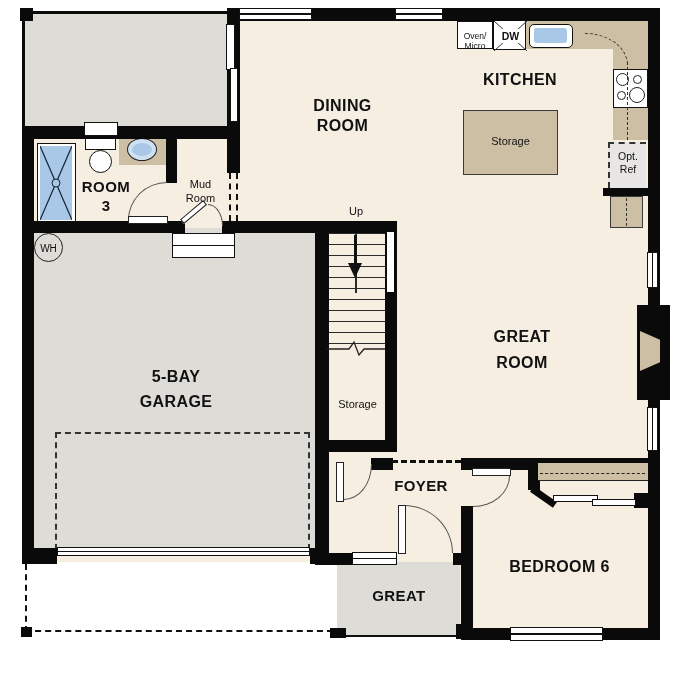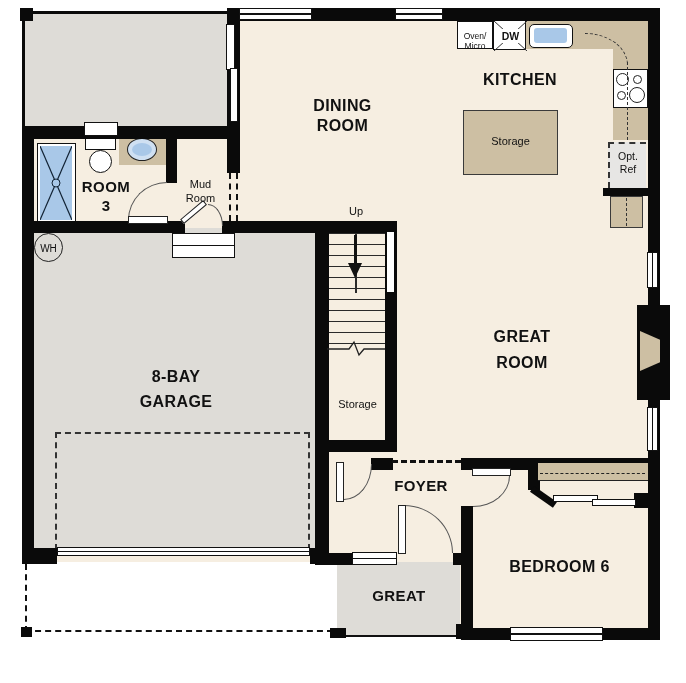--- a/index.html
+++ b/index.html
@@ -171,20 +171,20 @@
     <path d="M0,9 L22,9 L27,2 L32,15 L37,9 L58,9" fill="none" stroke="#222" stroke-width="1.3"></path>
   </svg>
 
   <div class="abs lbl big2" style="left:295px;top:96px;width:95px;"><span>DINING</span><br><span>ROOM</span></div>
   <div class="abs lbl big2" style="left:460px;top:70px;width:120px;">KITCHEN</div>
   <div class="abs lbl small" style="left:463px;top:135px;width:95px;z-index:12;">Storage</div>
   <div class="abs lbl big" style="left:75px;top:178px;width:62px;"><span>ROOM</span><br><span>3</span></div>
   <div class="abs lbl small" style="left:178px;top:177px;width:45px;line-height:1.3;"><span>Mud</span><br><span>Room</span></div>
   <div class="abs lbl small" style="left:341px;top:205px;width:30px;">Up</div>
   <div class="abs lbl small" style="left:330px;top:398px;width:55px;">Storage</div>
-  <div class="abs lbl big2" style="left:110px;top:365px;width:132px;line-height:1.55;"><span>8-BAY</span><br><span>GARAGE</span></div>
+  <div class="abs lbl big2" style="left:110px;top:365px;width:132px;line-height:1.55;"><span>5-BAY</span><br><span>GARAGE</span></div>
   <div class="abs lbl big2" style="left:462px;top:324px;width:120px;line-height:1.6;"><span>GREAT</span><br><span>ROOM</span></div>
   <div class="abs lbl big" style="left:390px;top:477px;width:62px;">FOYER</div>
   <div class="abs lbl big" style="left:363px;top:587px;width:72px;">GREAT</div>
   <div class="abs lbl big2" style="left:492px;top:557px;width:135px;">BEDROOM 6</div>
 
 
 </div>
 
 </body></html>

